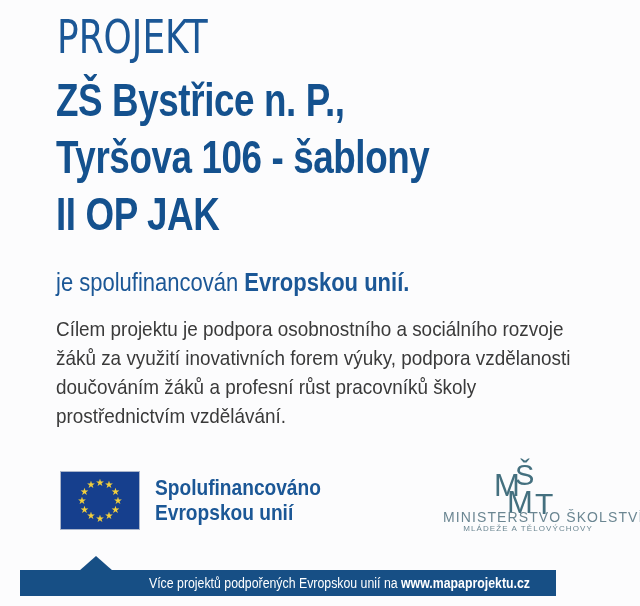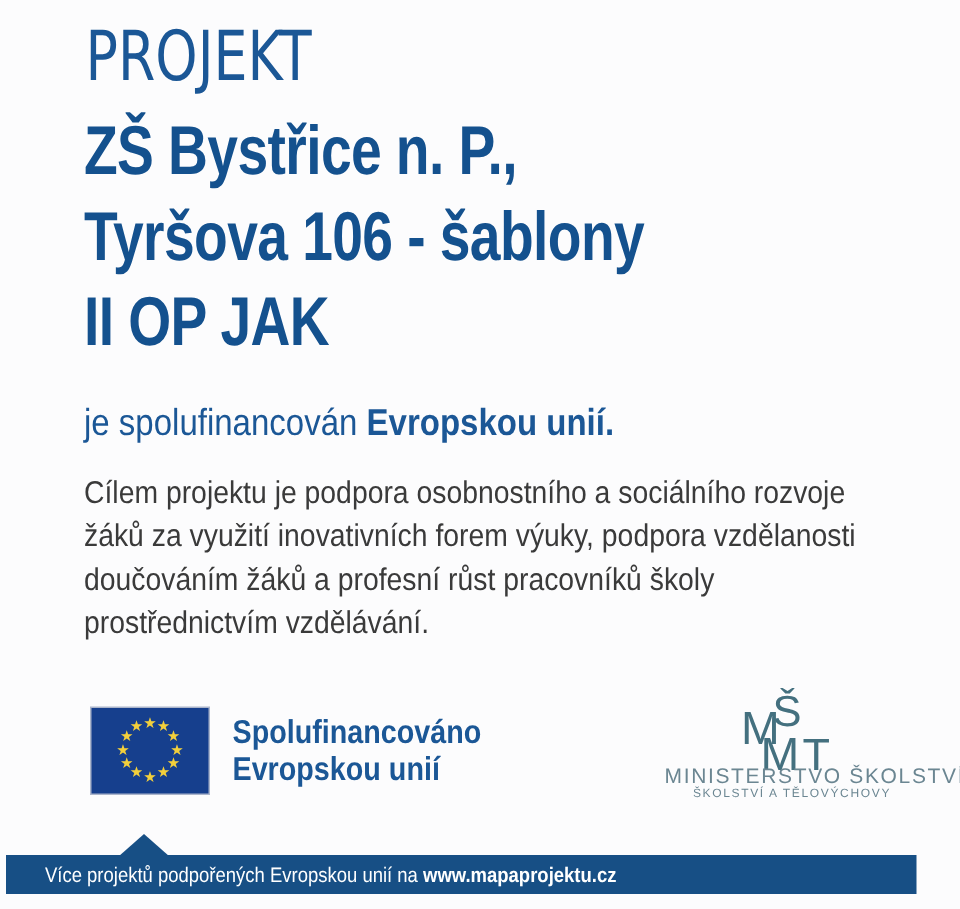--- a/index.html
+++ b/index.html
@@ -125,26 +125,26 @@
   .footer-pointer {
     position: absolute;
     left: 79px; top: 556px;
     width: 0; height: 0;
     border-left: 17px solid transparent;
     border-right: 17px solid transparent;
     border-bottom: 15px solid var(--footer-bar-blue, #174f85);
   }
   .footer-bar {
     position: absolute;
-    left: 4px; top: 570px;
-    width: 607px; height: 26px;
+    left: 20px; top: 570px;
+    width: 536px; height: 26px;
     background: var(--footer-bar-blue, #174f85);
     display: flex;
     align-items: center;
-    justify-content: flex-start;
+    justify-content: flex-end;
   }
   .footer-text {
     color: #ffffff;
     font-size: 14px;
     white-space: pre;
     transform: scaleX(0.88);
     transform-origin: center;
   }
   .footer-text .bold { font-weight: 700; }
 </style>
@@ -192,21 +192,21 @@
   </div>
 
   <div class="msmt-monogram">
     <span class="mg mg-0">M</span>
     <span class="mg mg-1">Š</span>
     <span class="mg mg-2">M</span>
     <span class="mg mg-3">T</span>
   </div>
   <div class="msmt-caption">
     <div class="msmt-caption-line1">MINISTERSTVO ŠKOLSTVÍ,</div>
-    <div class="msmt-caption-line2">ŠKOLSTVÍ A TĚLOVÝCHOVY</div>
+    <div class="msmt-caption-line2">MLÁDEŽE A TĚLOVÝCHOVY</div>
   </div>
 
   <div class="footer-pointer"></div>
   <div class="footer-bar">
     <span class="footer-text"><span>Více projektů podpořených Evropskou unií na </span><span class="bold">www.mapaprojektu.cz</span></span>
   </div>
 
 </div>
 
 </body></html>

